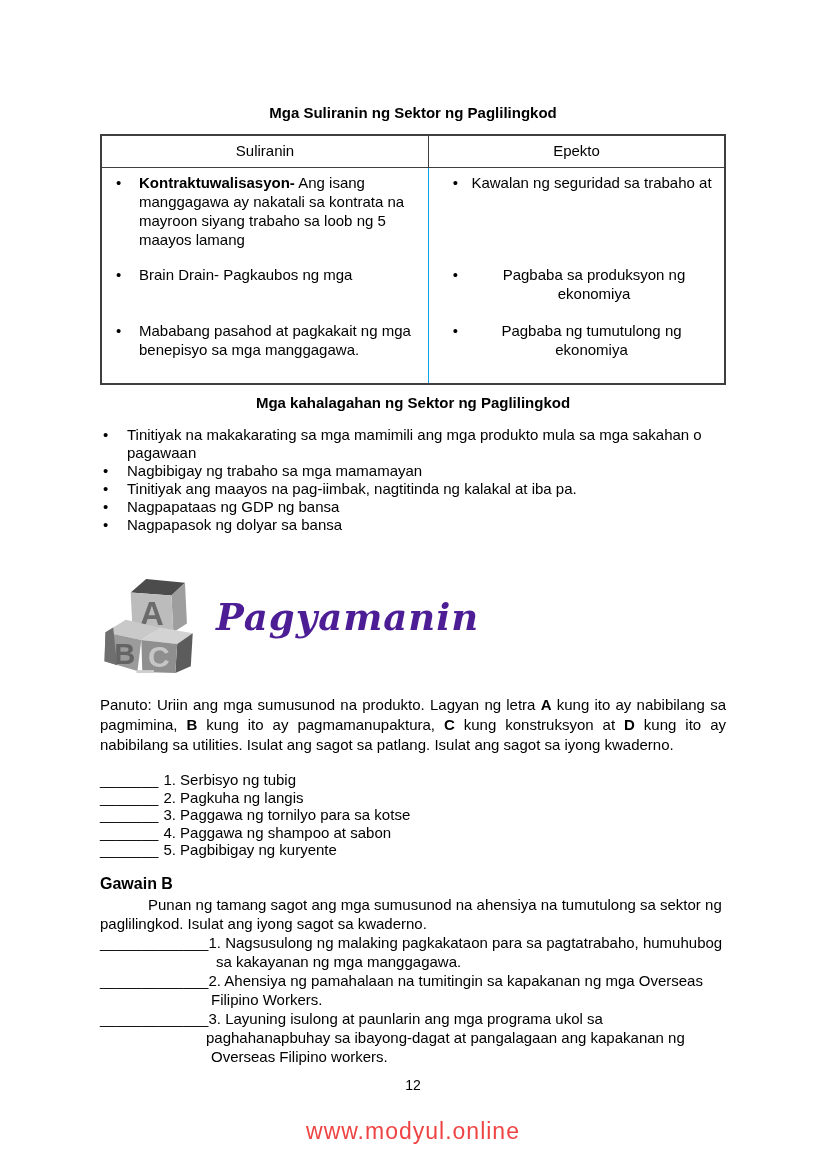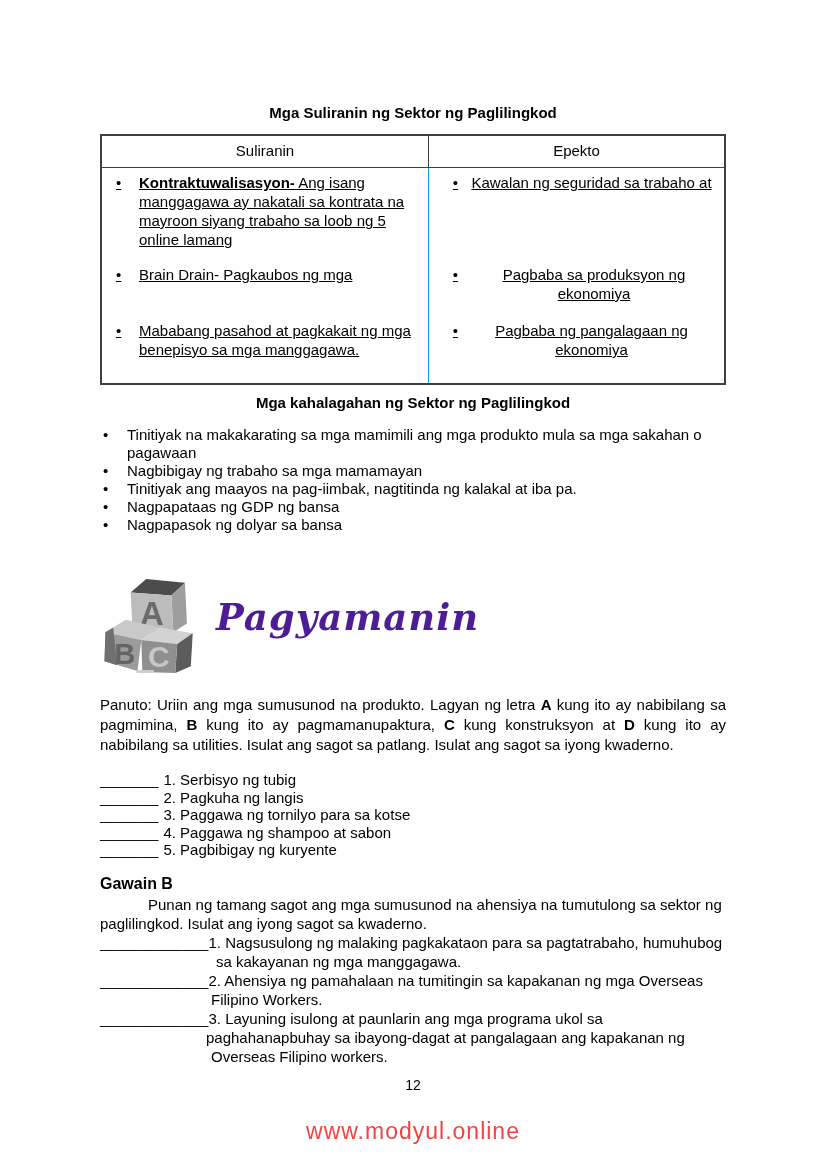--- a/index.html
+++ b/index.html
@@ -15,21 +15,21 @@
   .center-title { text-align:center; font-weight:bold; font-size:15px; }
   .title-top { padding-top:103px; }
   .title-mid { margin-top:8px; }
 
   
   .ptable { margin-top:12px; border:2px solid #3f3f3f; }
   .ptable-header { display:grid; grid-template-columns:326px 1fr; border-bottom:1px solid #3f3f3f; }
   .hcell { text-align:center; font-weight:normal; padding:5px 0 7px; }
   .hcell.second { border-left:1px solid #3f3f3f; }
   .ptable-body { display:grid; grid-template-columns:326px 1fr; }
-  .cell { padding:5px 8px 0 11px;text-decoration:underline; }
+  .cell { padding:5px 8px 0 11px; }
   .cell.rcol { border-left:1px solid #0ea5e9; padding-left:12px;text-align:center; }
   .row1 { min-height:92px; }
   .row2 { min-height:56px; }
   .row3 { padding-bottom:24px; }
 
   .bullet { display:flex; }
   .bullet::before { content:"\2022"; flex:0 0 23px; padding-left:3px; }
   .btext { flex:1 1 auto; }
   .indent-sm { padding-left:5px; }
 
@@ -85,21 +85,21 @@
       <div class="hcell second">Epekto</div>
     </div>
     <div class="ptable-body">
 
       <div class="cell row1">
         <div class="bullet">
           <div class="btext">
             <div><b>Kontraktuwalisasyon-</b><span> Ang isang</span></div>
             <div>manggagawa ay nakatali sa kontrata na</div>
             <div>mayroon siyang trabaho sa loob ng 5</div>
-            <div>online lamang</div>
+            <div>maayos lamang</div>
           </div>
         </div>
       </div>
       <div class="cell rcol row1">
         <div class="bullet">
           <div class="btext">
             <div>Kawalan ng seguridad sa trabaho at</div>
           </div>
         </div>
       </div>
@@ -124,21 +124,21 @@
         <div class="bullet">
           <div class="btext">
             <div>Mababang pasahod at pagkakait ng mga</div>
             <div>benepisyo sa mga manggagawa.</div>
           </div>
         </div>
       </div>
       <div class="cell rcol row3">
         <div class="bullet">
           <div class="btext">
-            <div>Pagbaba ng pangalagaan ng</div>
+            <div>Pagbaba ng tumutulong ng</div>
             <div>ekonomiya</div>
           </div>
         </div>
       </div>
 
     </div>
   </div>
 
   <div class="center-title title-mid">Mga kahalagahan ng Sektor ng Paglilingkod</div>
 

